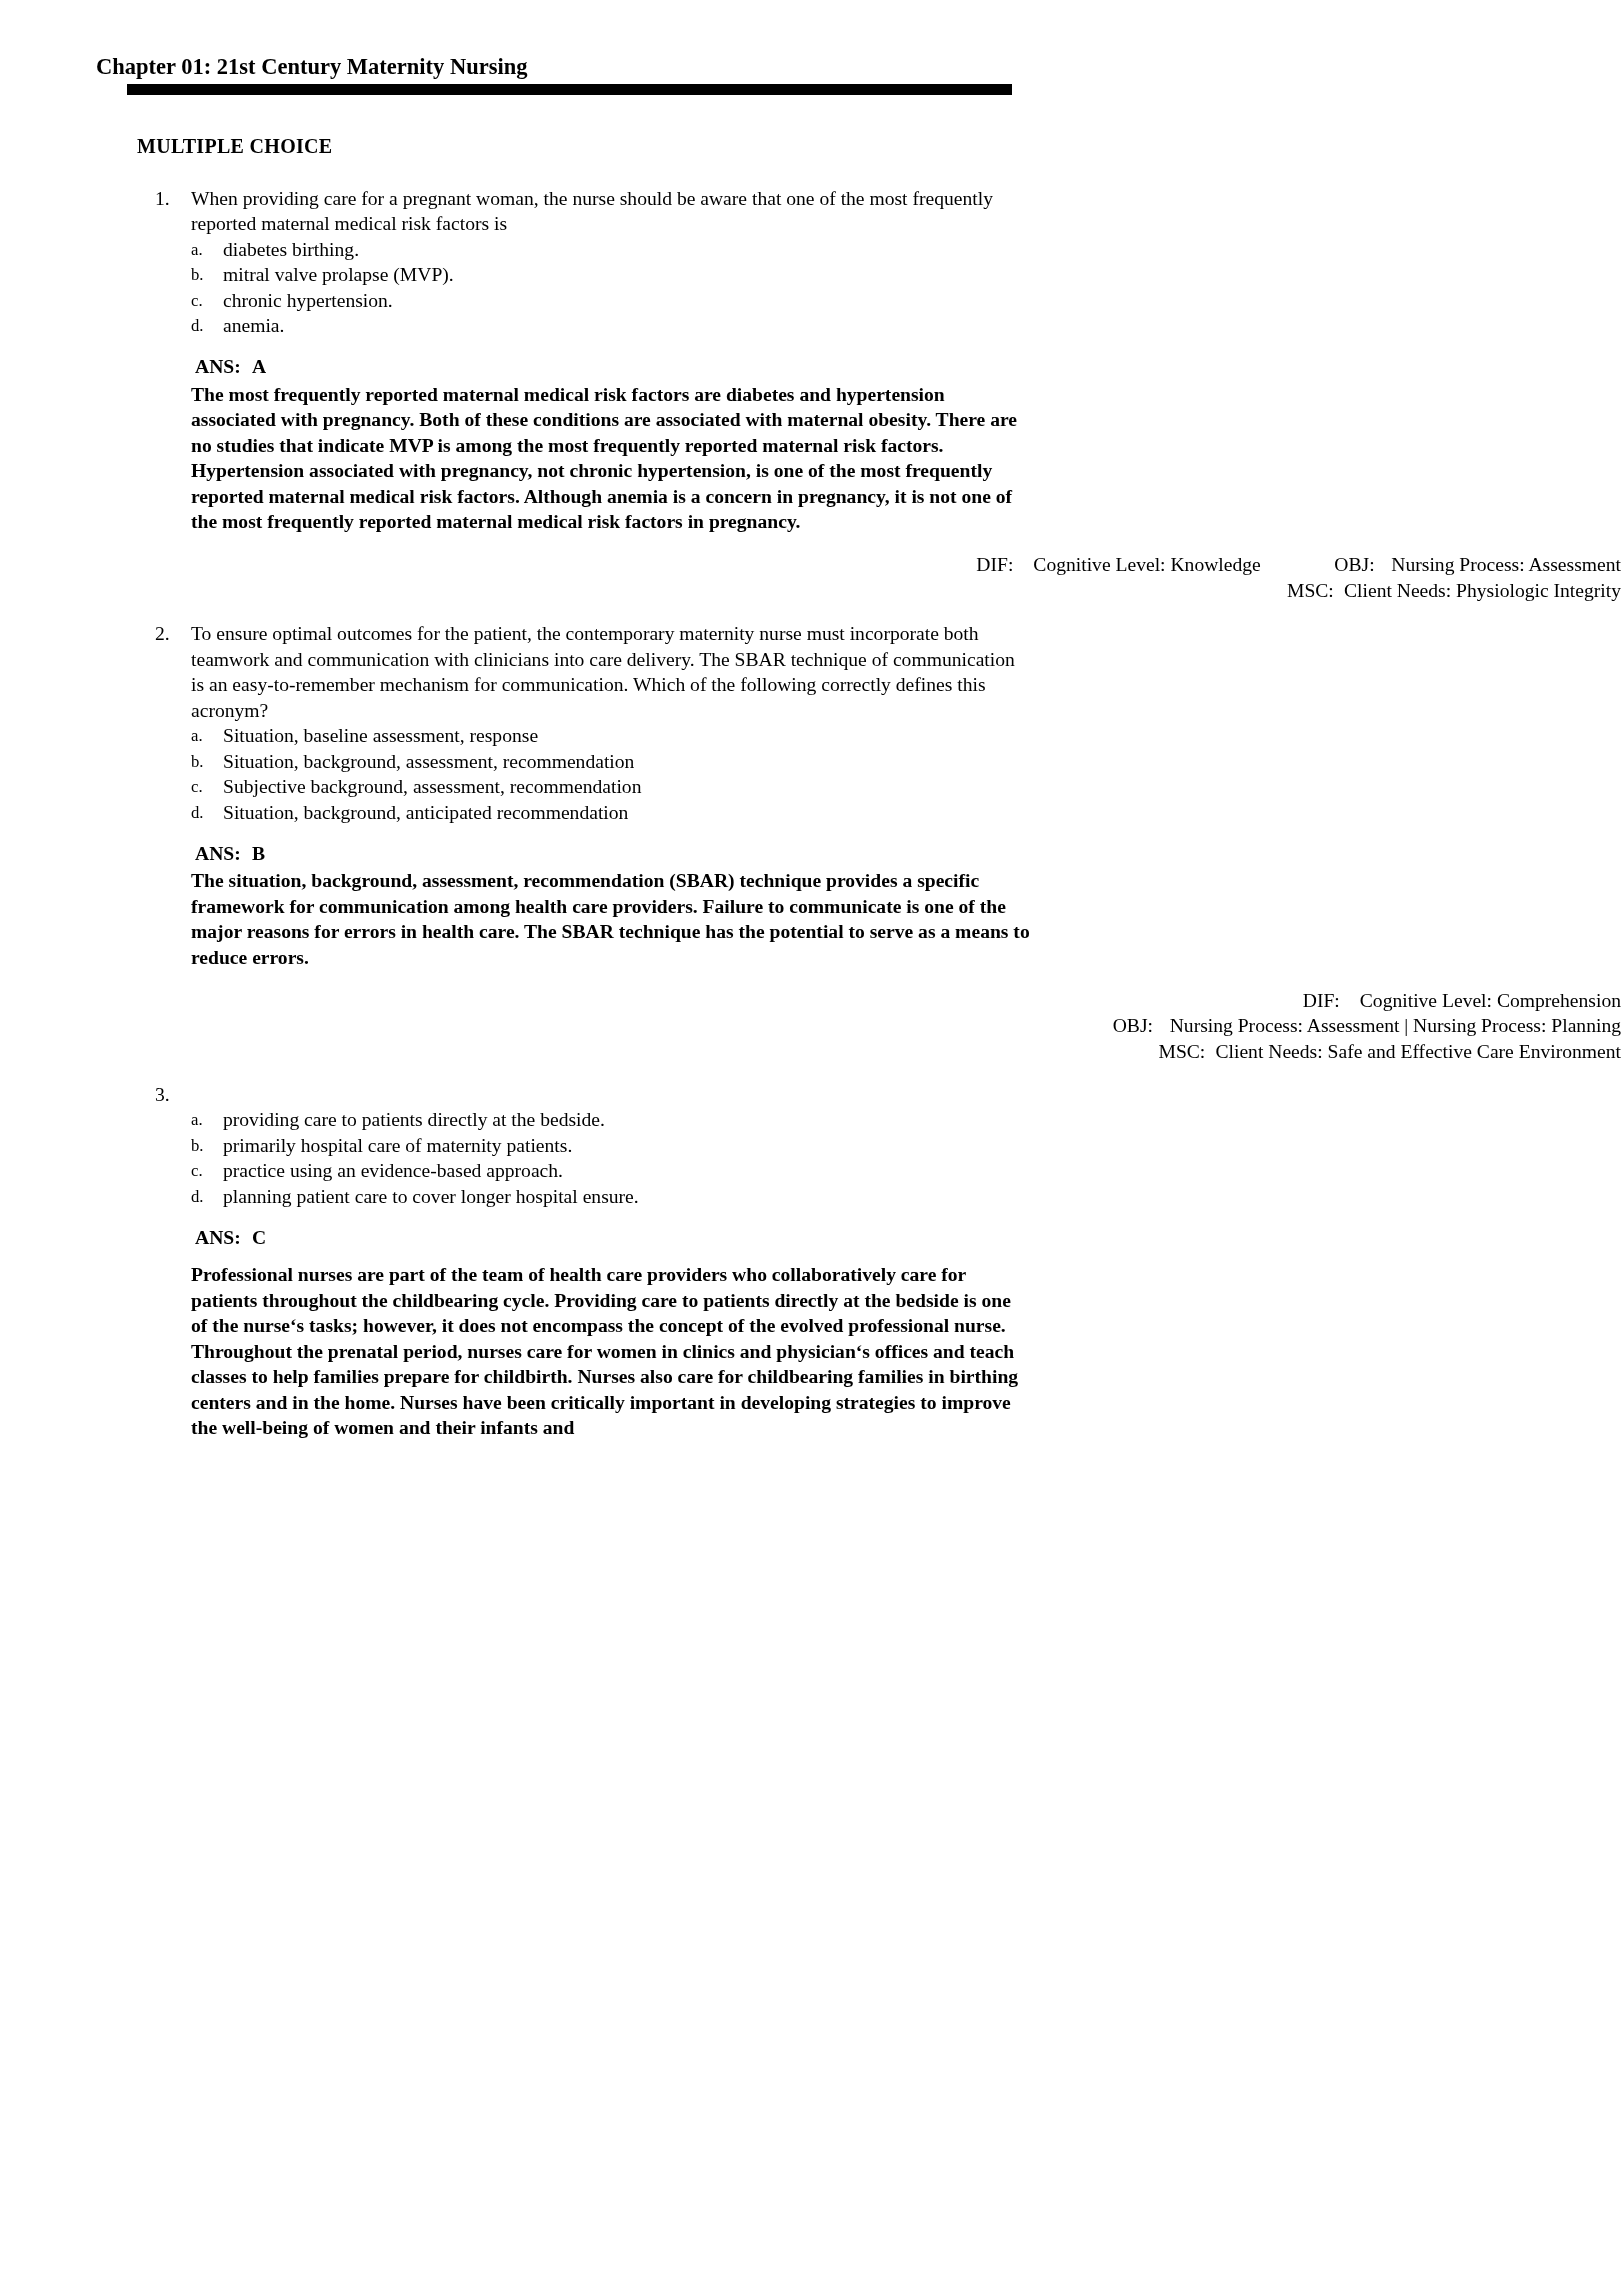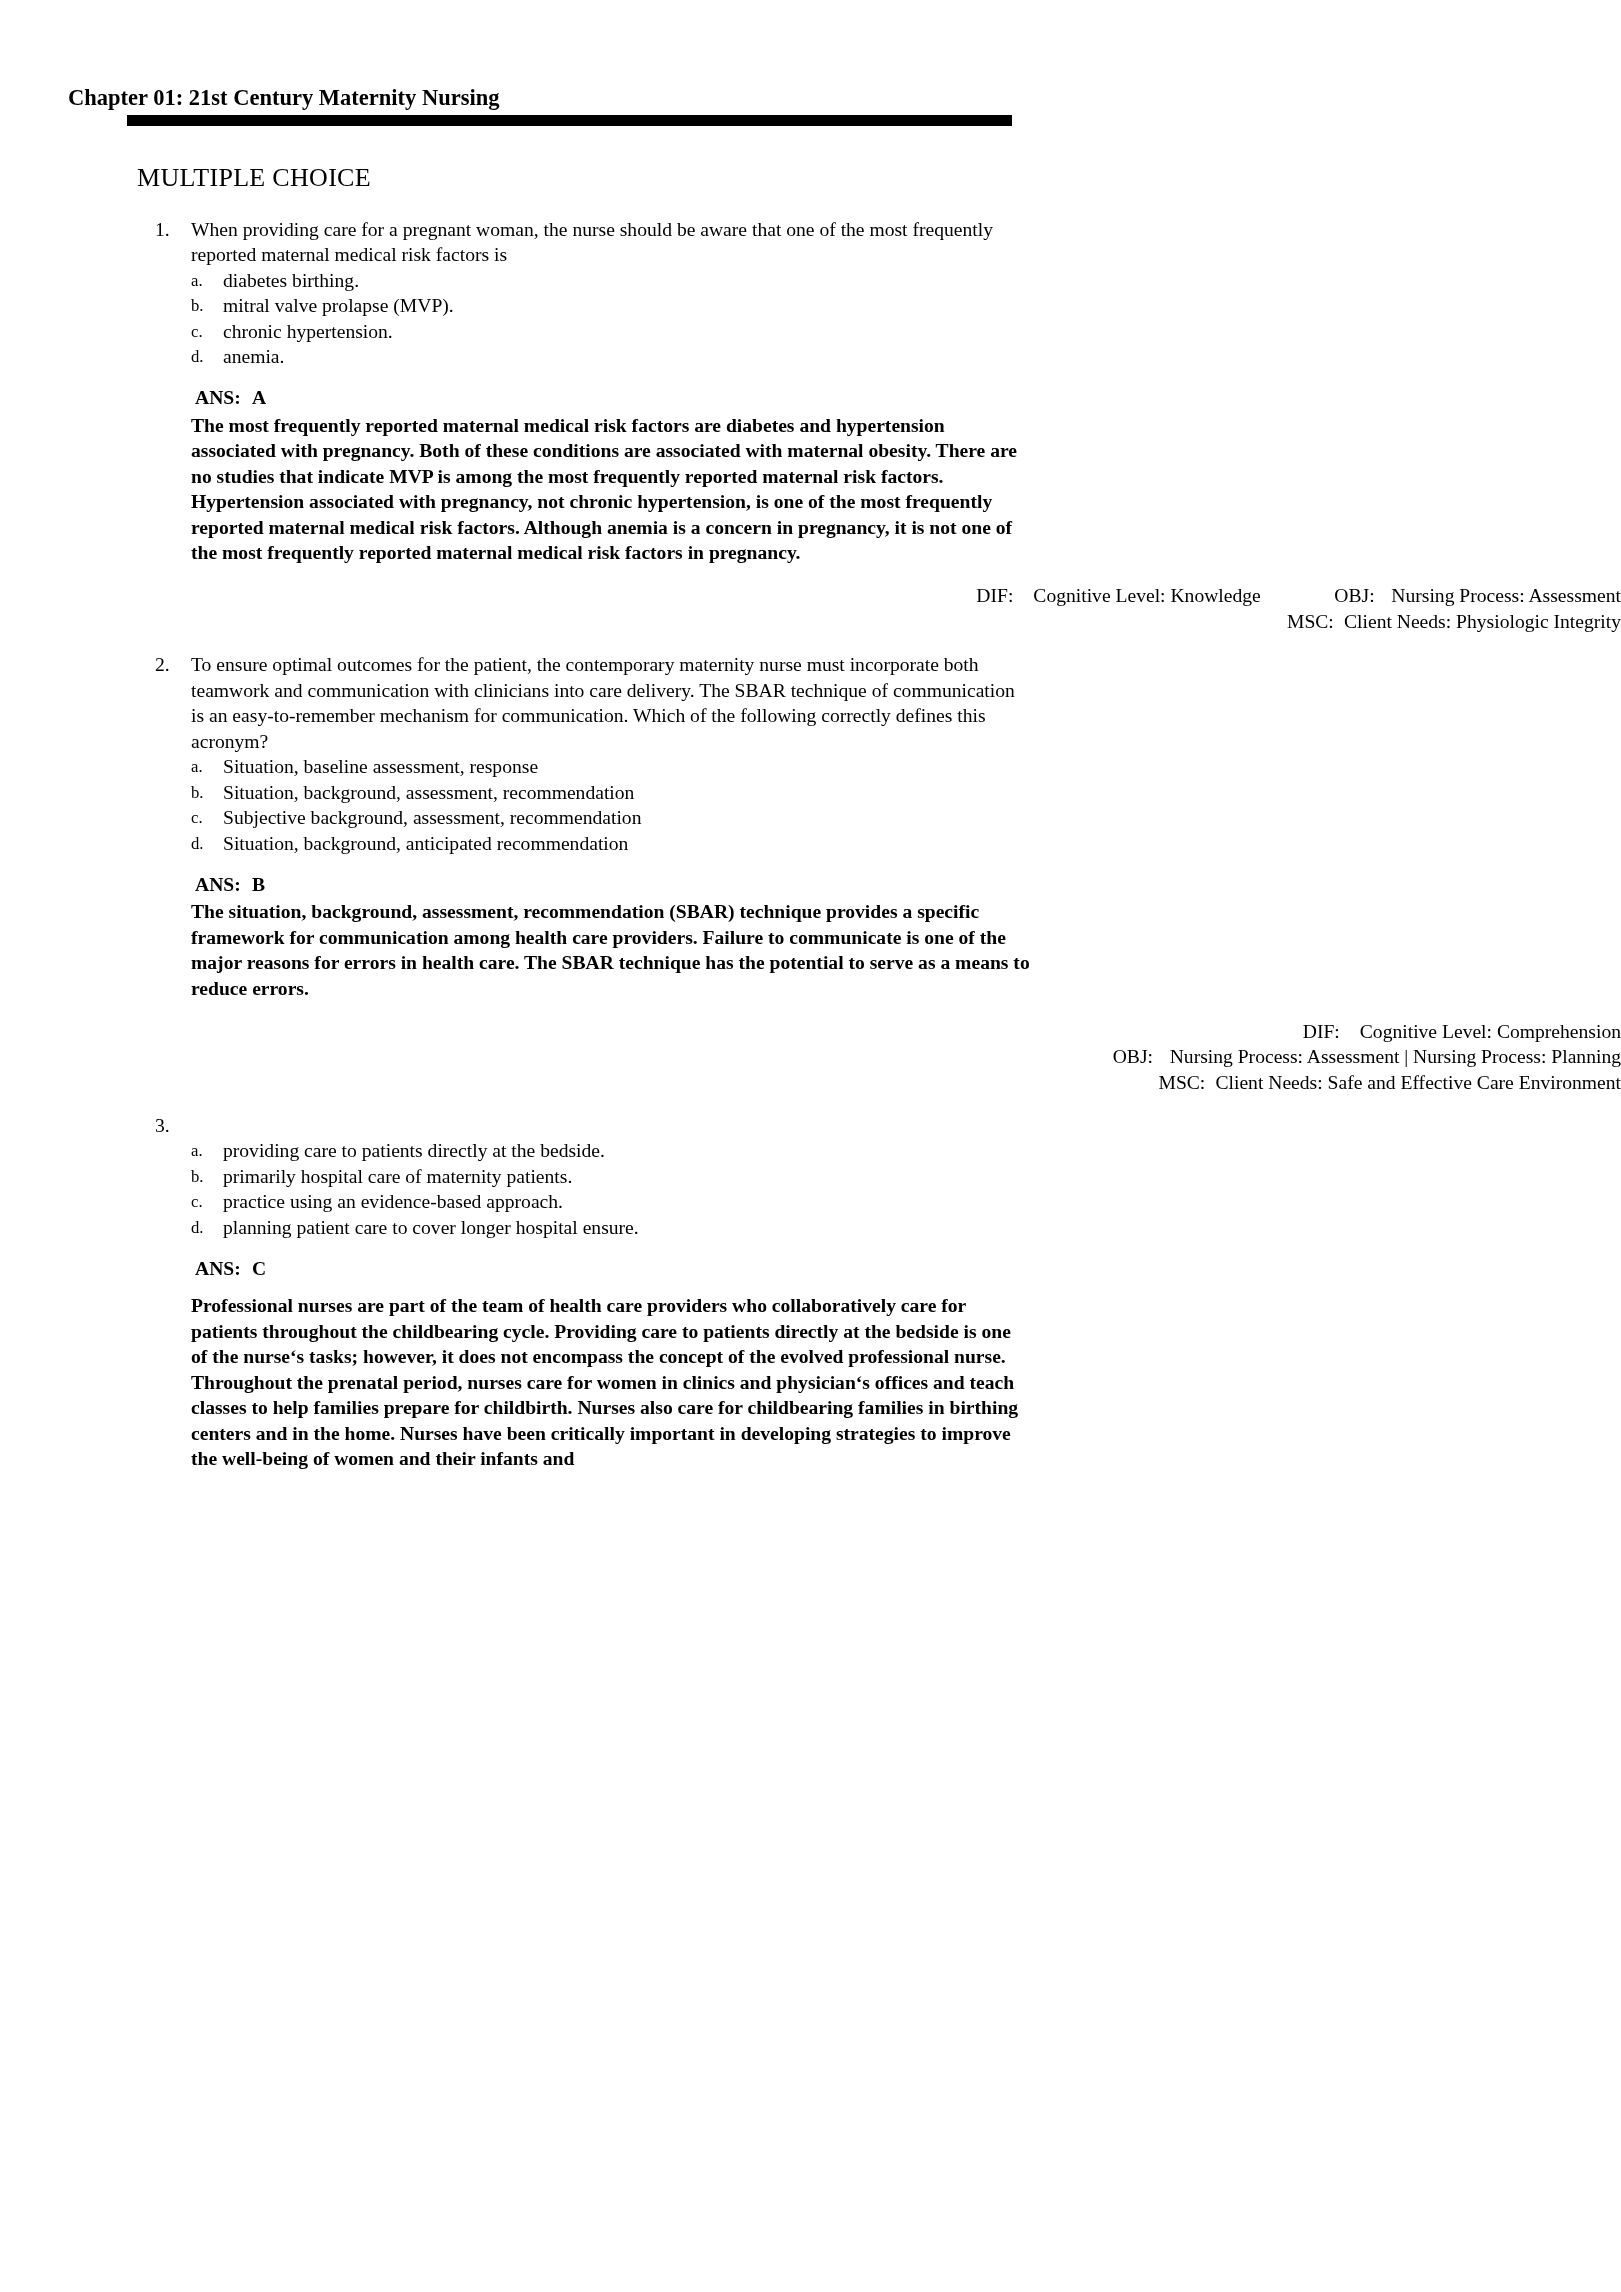--- a/index.html
+++ b/index.html
@@ -13,40 +13,40 @@
     width: 1621px;
     height: 2293px;
     background: #ffffff;
     color: #000000;
     font-family: "Liberation Serif", "DejaVu Serif", serif;
     font-size: 19.6px;
     line-height: 25.5px;
     overflow: hidden;
   }
   .header {
-    padding-top: 84px;
-    margin-left: 68px;
+    padding-top: 53px;
+    margin-left: 96px;
   }
   .header .title {
     font-weight: bold;
     font-size: 22.5px;
     line-height: 28px;
   }
   .rule {
     margin-left: 127px;
     margin-top: 2.9px;
     width: 885px;
     height: 10.8px;
     background: #000000;
   }
   .section-heading {
     margin-left: 137px;
     margin-top: 39px;
-    font-weight: normal;
-    font-size: 26px;
+    font-weight: bold;
+    font-size: 20px;
     letter-spacing: 0.3px;
   }
   .questions {
     margin-top: 26.5px;
   }
   .question {
     margin-left: 155px;
     margin-bottom: 17.6px;
   }
   .q-row {

